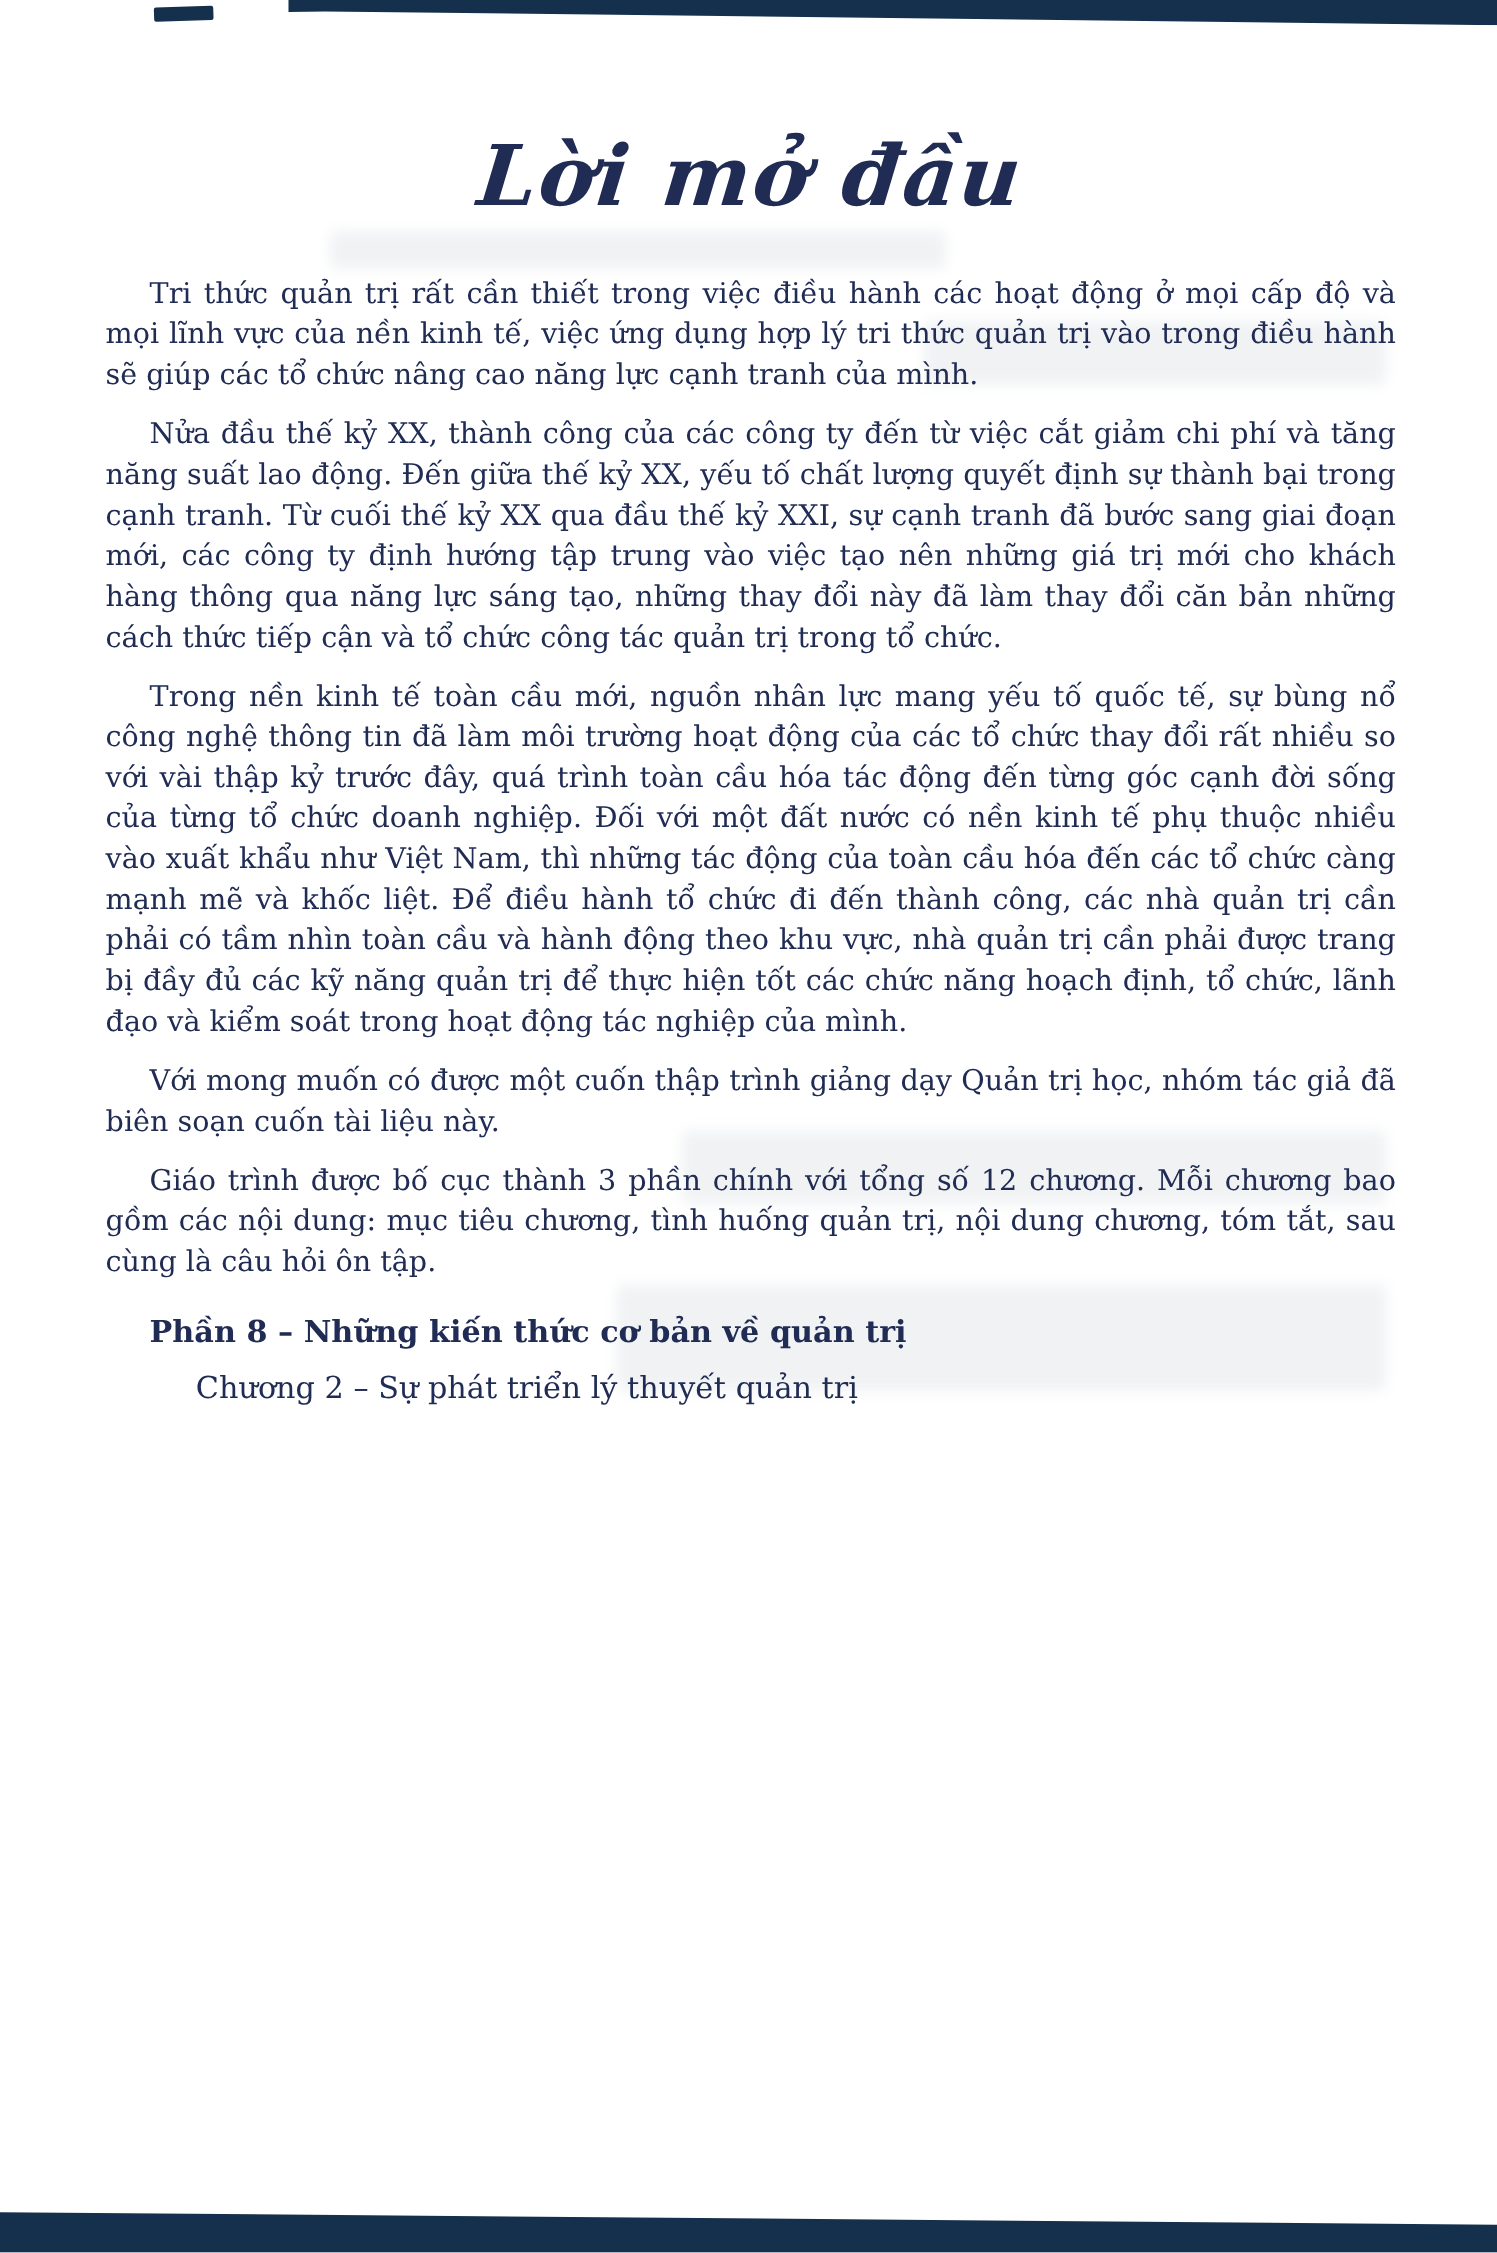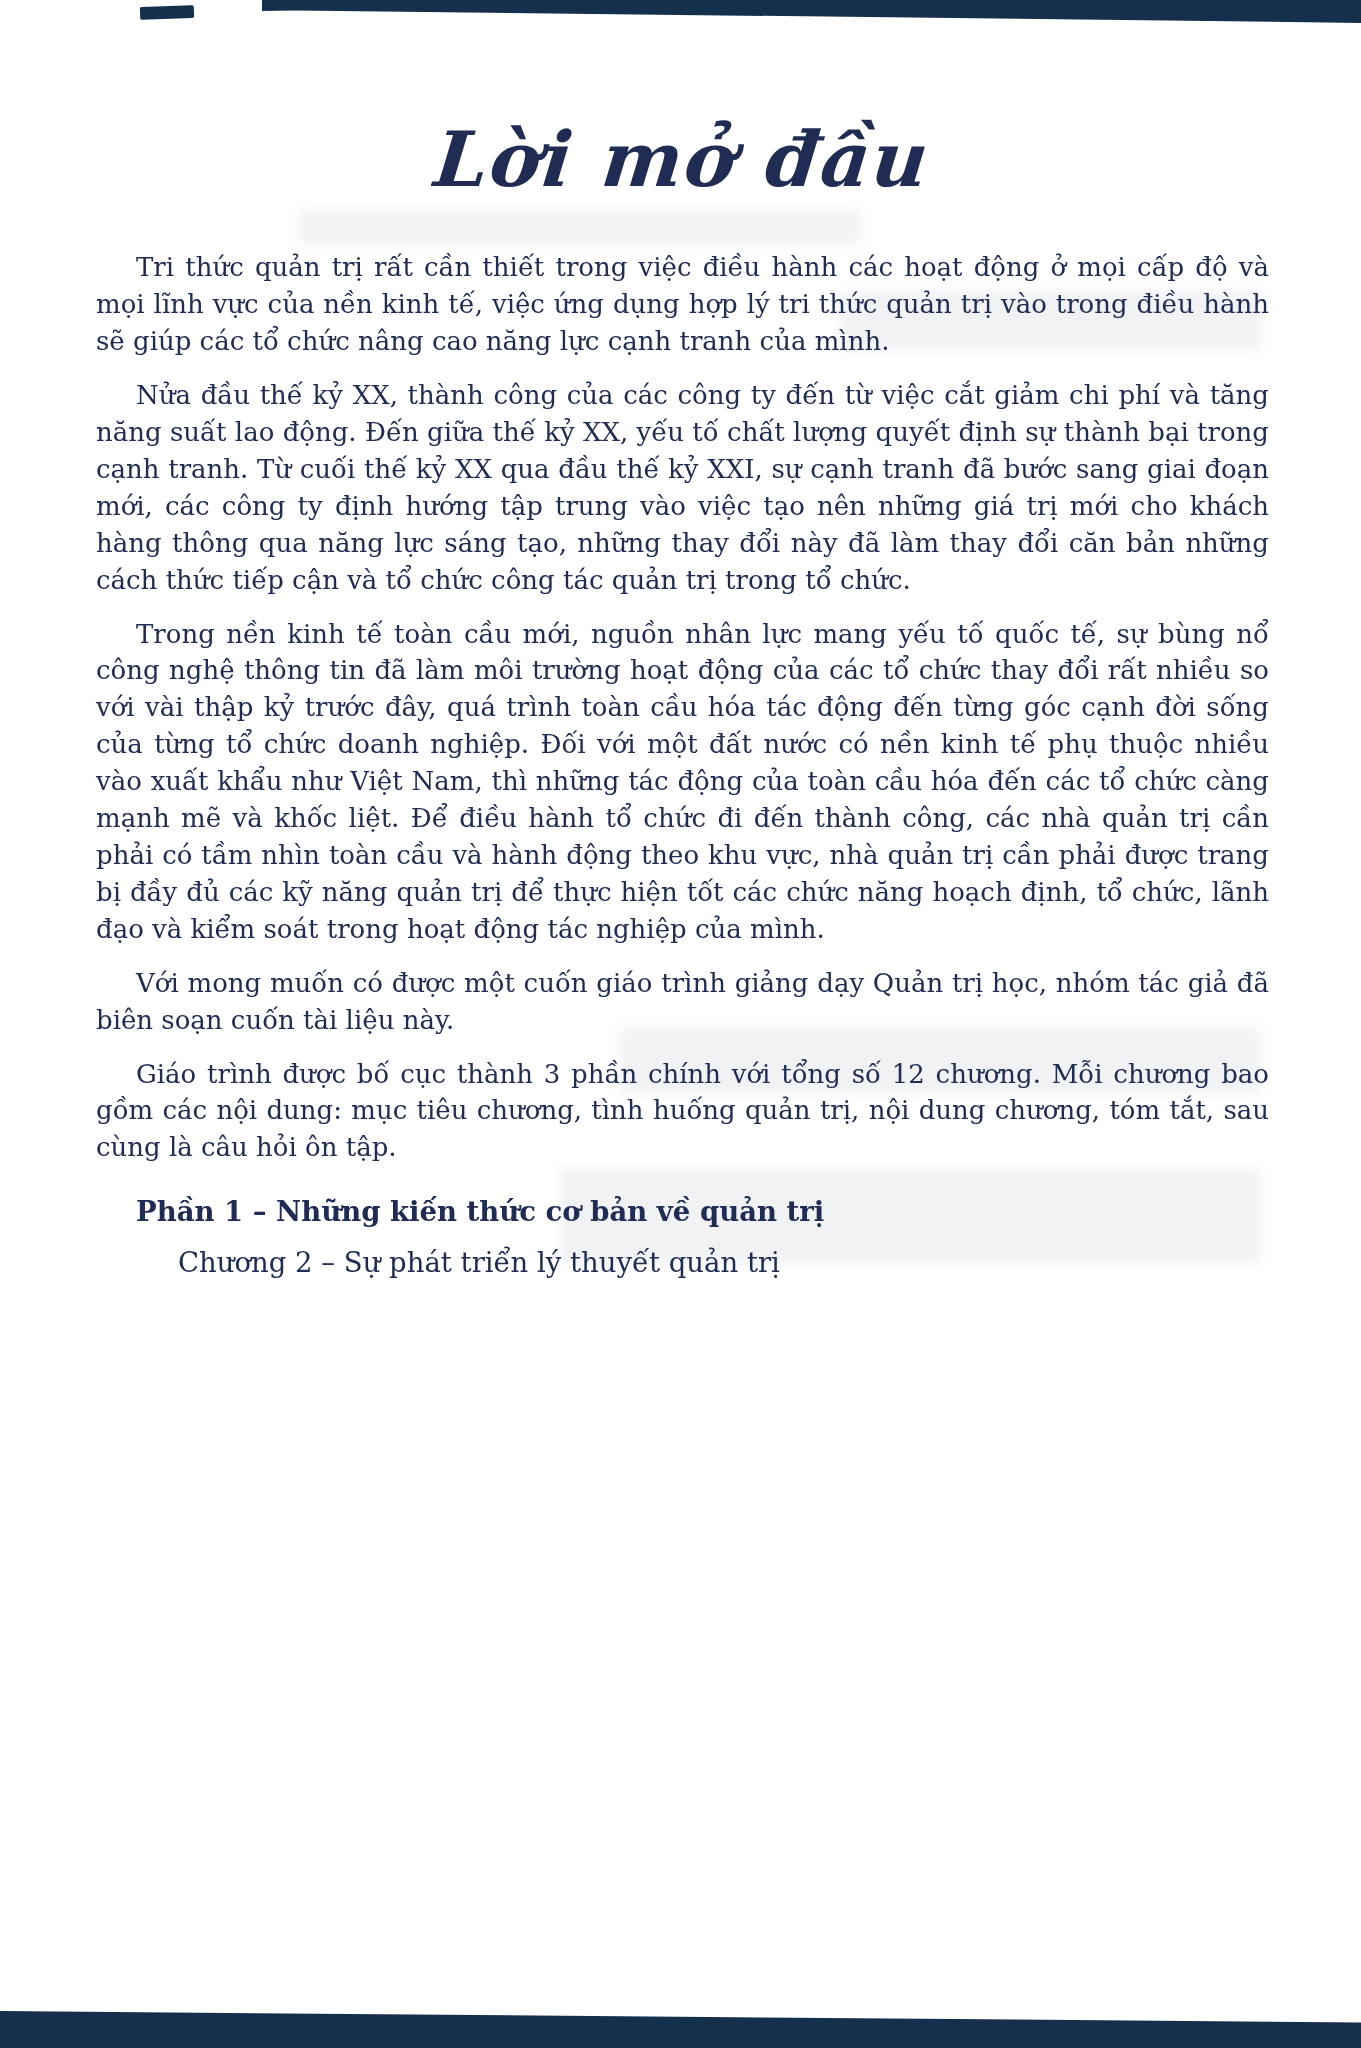--- a/index.html
+++ b/index.html
@@ -114,23 +114,23 @@
   <div class="ghost ghost-1"></div>
   <div class="ghost ghost-2"></div>
   <div class="ghost ghost-3"></div>
 
   <div class="page">
     <h1 class="title">Lời mở đầu</h1>
 
     <p class="para">Tri thức quản trị rất cần thiết trong việc điều hành các hoạt động ở mọi cấp độ và mọi lĩnh vực của nền kinh tế, việc ứng dụng hợp lý tri thức quản trị vào trong điều hành sẽ giúp các tổ chức nâng cao năng lực cạnh tranh của mình.</p>
     <p class="para">Nửa đầu thế kỷ XX, thành công của các công ty đến từ việc cắt giảm chi phí và tăng năng suất lao động. Đến giữa thế kỷ XX, yếu tố chất lượng quyết định sự thành bại trong cạnh tranh. Từ cuối thế kỷ XX qua đầu thế kỷ XXI, sự cạnh tranh đã bước sang giai đoạn mới, các công ty định hướng tập trung vào việc tạo nên những giá trị mới cho khách hàng thông qua năng lực sáng tạo, những thay đổi này đã làm thay đổi căn bản những cách thức tiếp cận và tổ chức công tác quản trị trong tổ chức.</p>
     <p class="para">Trong nền kinh tế toàn cầu mới, nguồn nhân lực mang yếu tố quốc tế, sự bùng nổ công nghệ thông tin đã làm môi trường hoạt động của các tổ chức thay đổi rất nhiều so với vài thập kỷ trước đây, quá trình toàn cầu hóa tác động đến từng góc cạnh đời sống của từng tổ chức doanh nghiệp. Đối với một đất nước có nền kinh tế phụ thuộc nhiều vào xuất khẩu như Việt Nam, thì những tác động của toàn cầu hóa đến các tổ chức càng mạnh mẽ và khốc liệt. Để điều hành tổ chức đi đến thành công, các nhà quản trị cần phải có tầm nhìn toàn cầu và hành động theo khu vực, nhà quản trị cần phải được trang bị đầy đủ các kỹ năng quản trị để thực hiện tốt các chức năng hoạch định, tổ chức, lãnh đạo và kiểm soát trong hoạt động tác nghiệp của mình.</p>
-    <p class="para">Với mong muốn có được một cuốn giáo trình giảng dạy Quản trị học, nhóm tác giả đã biên soạn cuốn tài liệu này.</p>
+    <p class="para">Với mong muốn có được một cuốn thập trình giảng dạy Quản trị học, nhóm tác giả đã biên soạn cuốn tài liệu này.</p>
     <p class="para">Giáo trình được bố cục thành 3 phần chính với tổng số 12 chương. Mỗi chương bao gồm các nội dung: mục tiêu chương, tình huống quản trị, nội dung chương, tóm tắt, sau cùng là câu hỏi ôn tập.</p>
 
-    <p class="part-heading">Phần 1 – Những kiến thức cơ bản về quản trị</p>
+    <p class="part-heading">Phần 8 – Những kiến thức cơ bản về quản trị</p>
 
     <p class="chapter">Chương 2 – Sự phát triển lý thuyết quản trị</p>
   </div>
 
   <div class="edge edge-bottom"></div>
 
 </div>
 
 </body></html>

